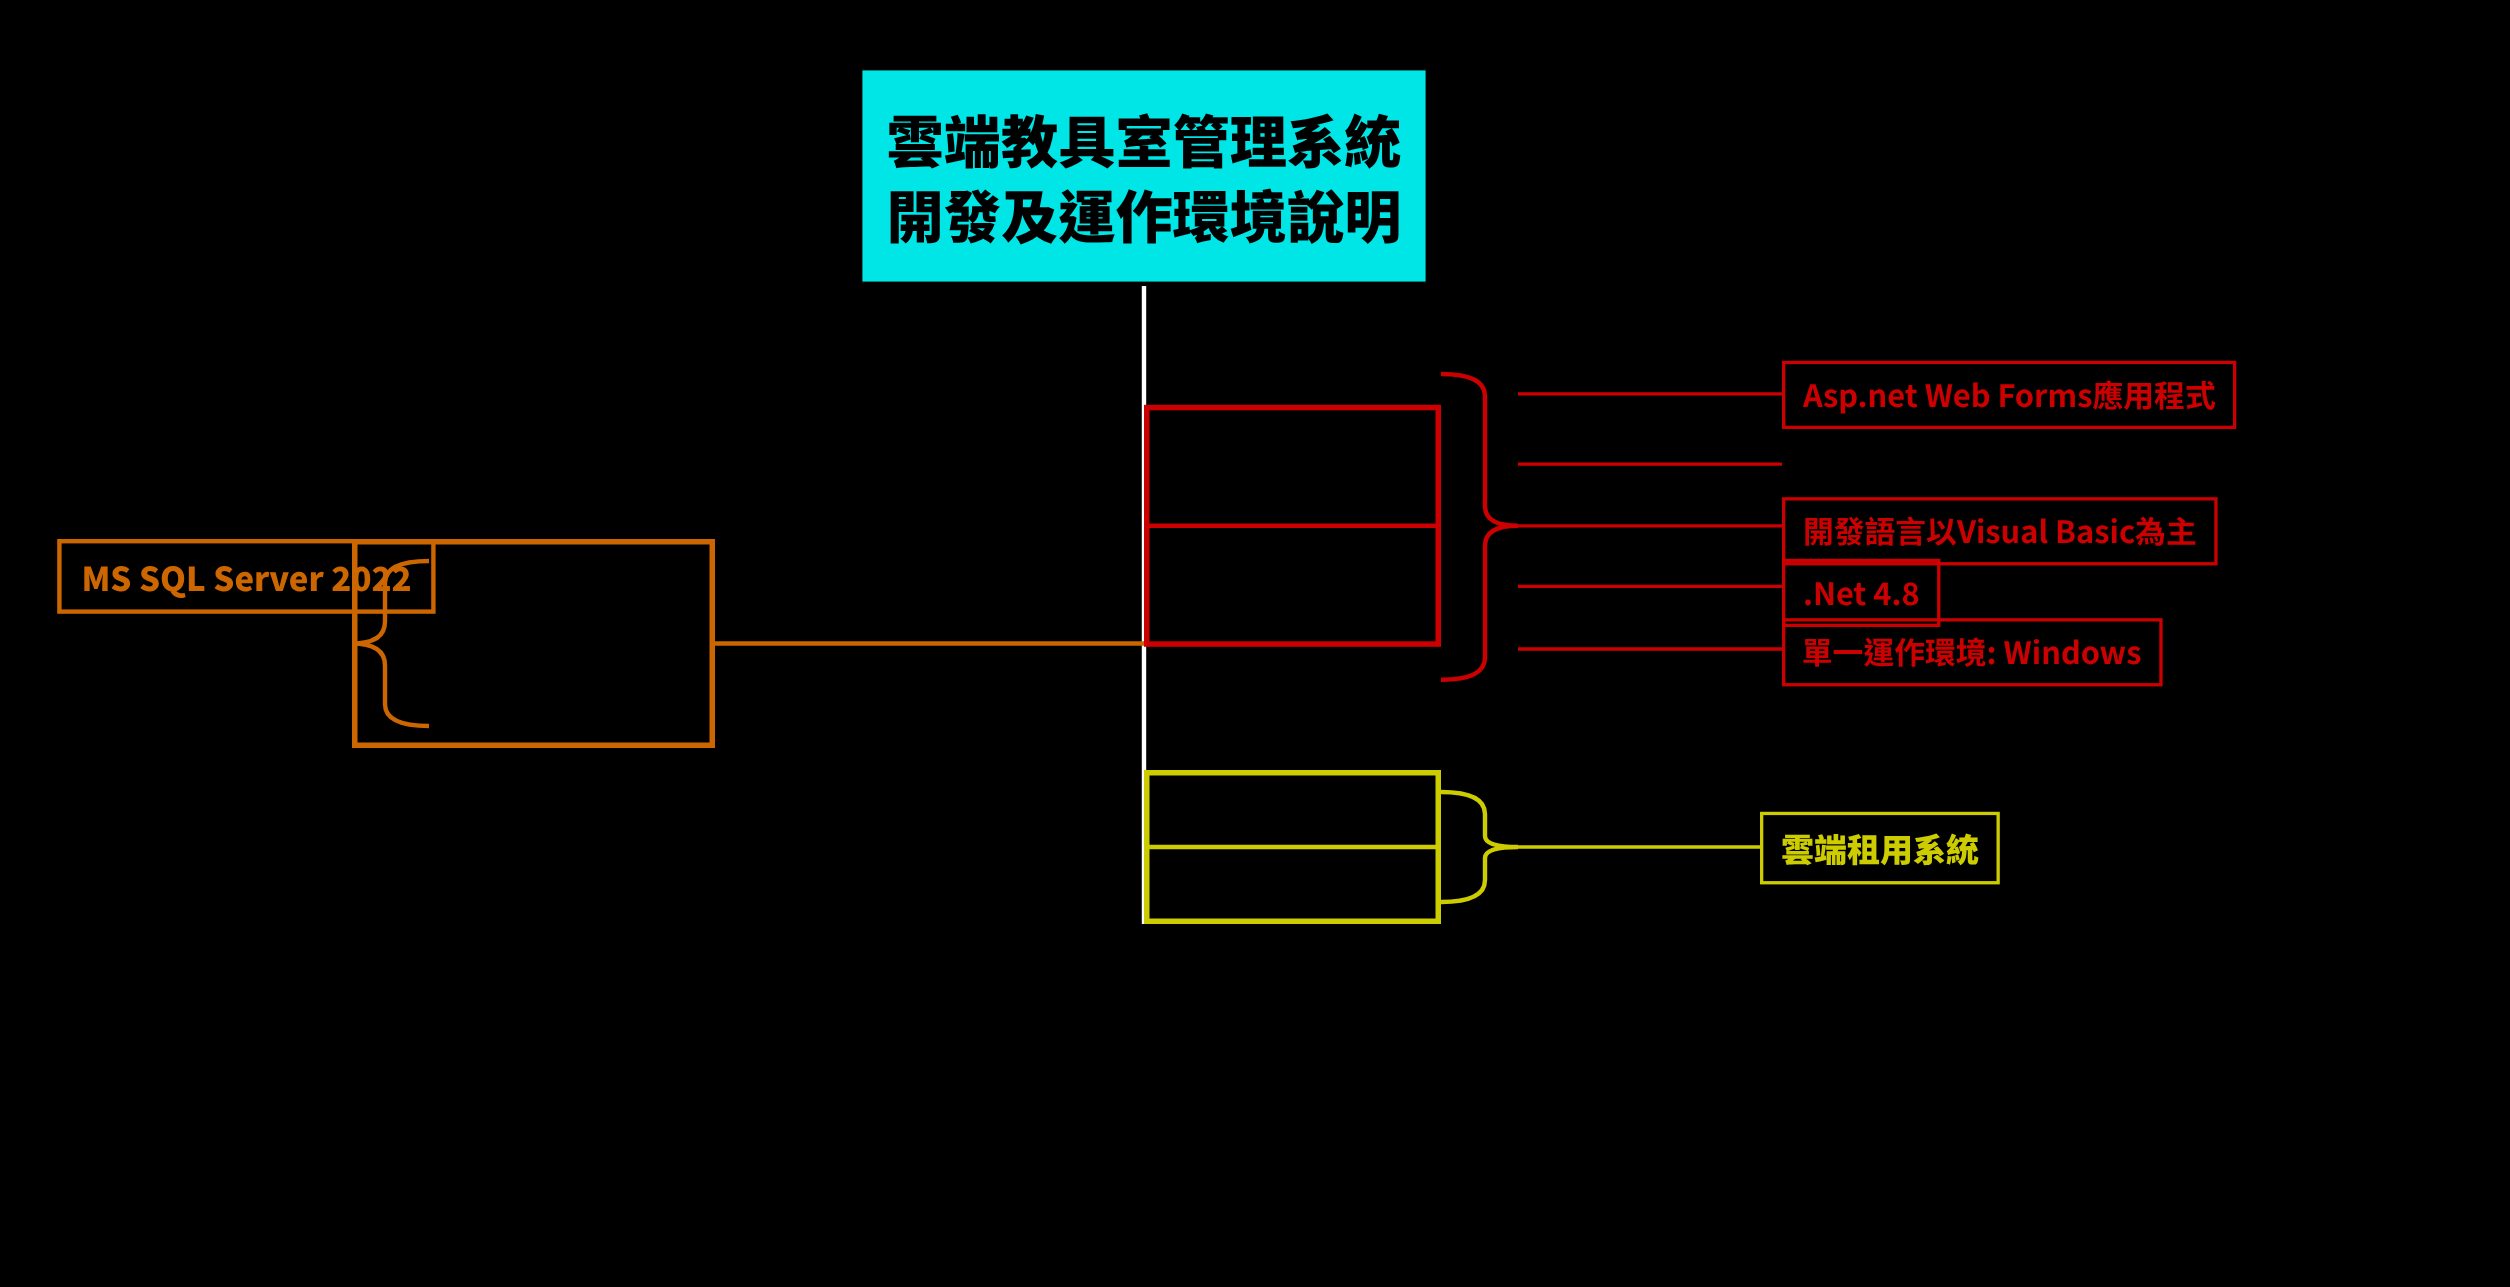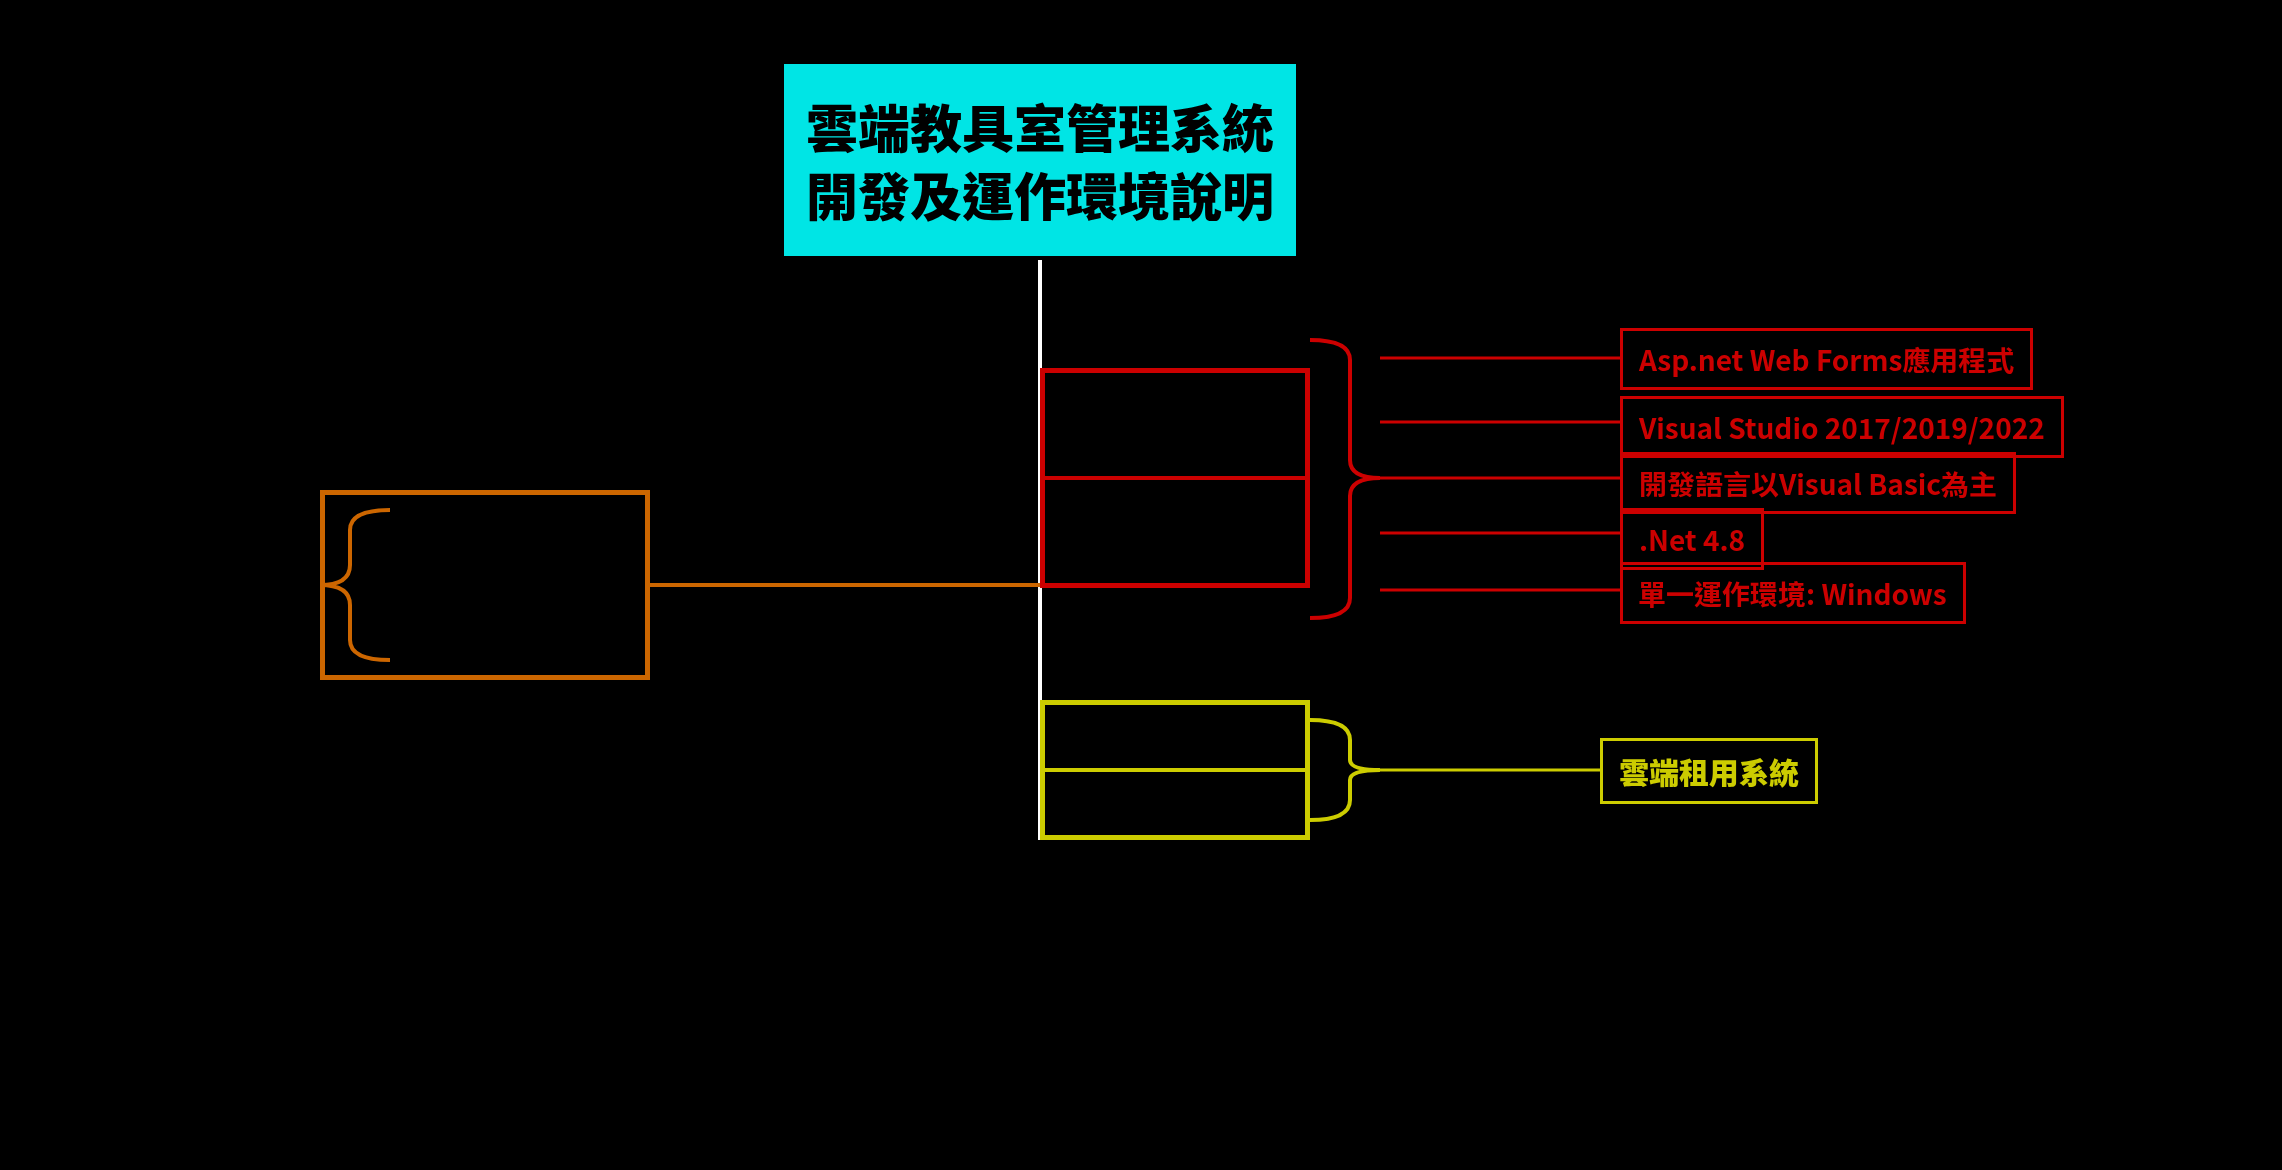--- a/index.html
+++ b/index.html
@@ -167,31 +167,31 @@
     <line x1="1380" y1="770" x2="1600" y2="770" stroke="#cccc00" stroke-width="3"></line>
   </svg>
 
   <div class="root-node">
     <div class="root-node-text" style="white-space: pre-line;">雲端教具室管理系統
 開發及運作環境說明</div>
   </div>
 
   <div class="orange-box-left"></div>
 
+  <div class="orange-label-1">
+    <span class="orange-label-1-text">MS SQL Server 2022</span>
+  </div>
 
 
   <div class="red-box-mid"></div>
 
   <div class="red-label" style="left:1620px; top:328px;">
     <span class="red-label-text">Asp.net Web Forms應用程式</span>
   </div>
 
-  <div class="red-label" style="left:1620px; top:396px;">
-    <span class="red-label-text">Visual Studio 2017/2019/2022</span>
-  </div>
 
   <div class="red-label" style="left:1620px; top:452px;">
     <span class="red-label-text">開發語言以Visual Basic為主</span>
   </div>
 
   <div class="red-label" style="left:1620px; top:508px;">
     <span class="red-label-text">.Net 4.8</span>
   </div>
 
   <div class="red-label" style="left:1620px; top:562px;padding-left:15px;">

